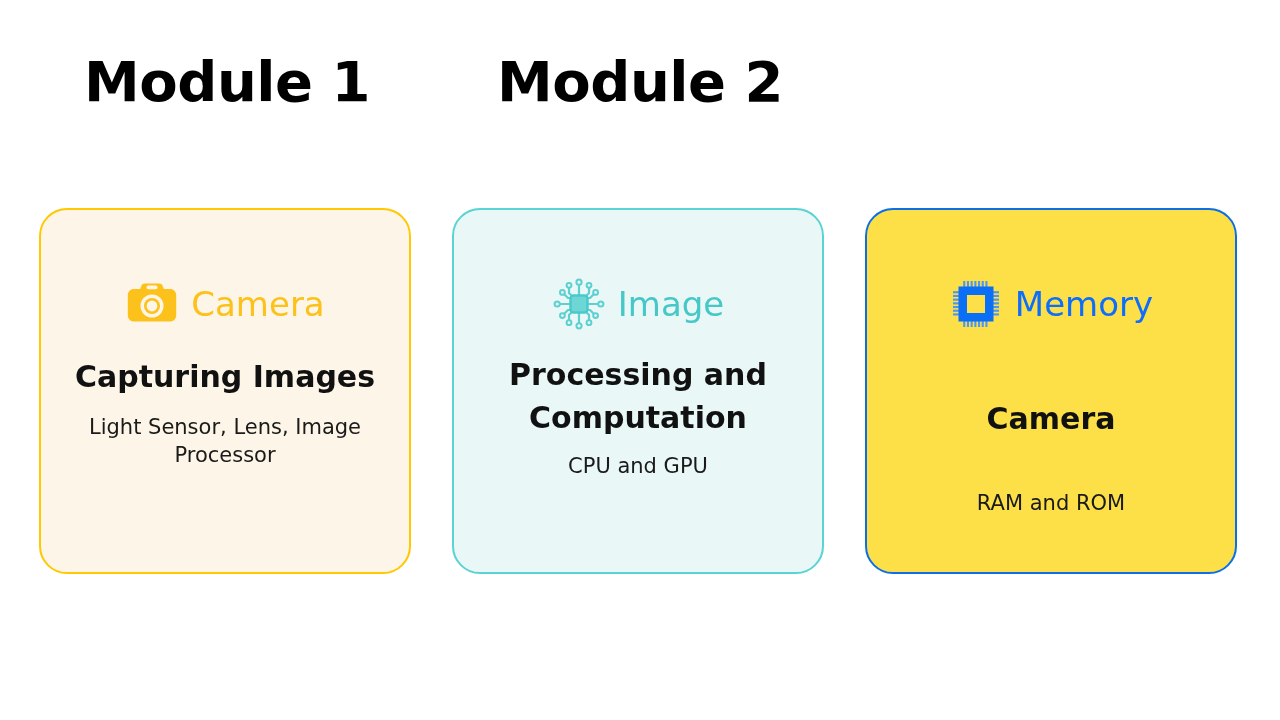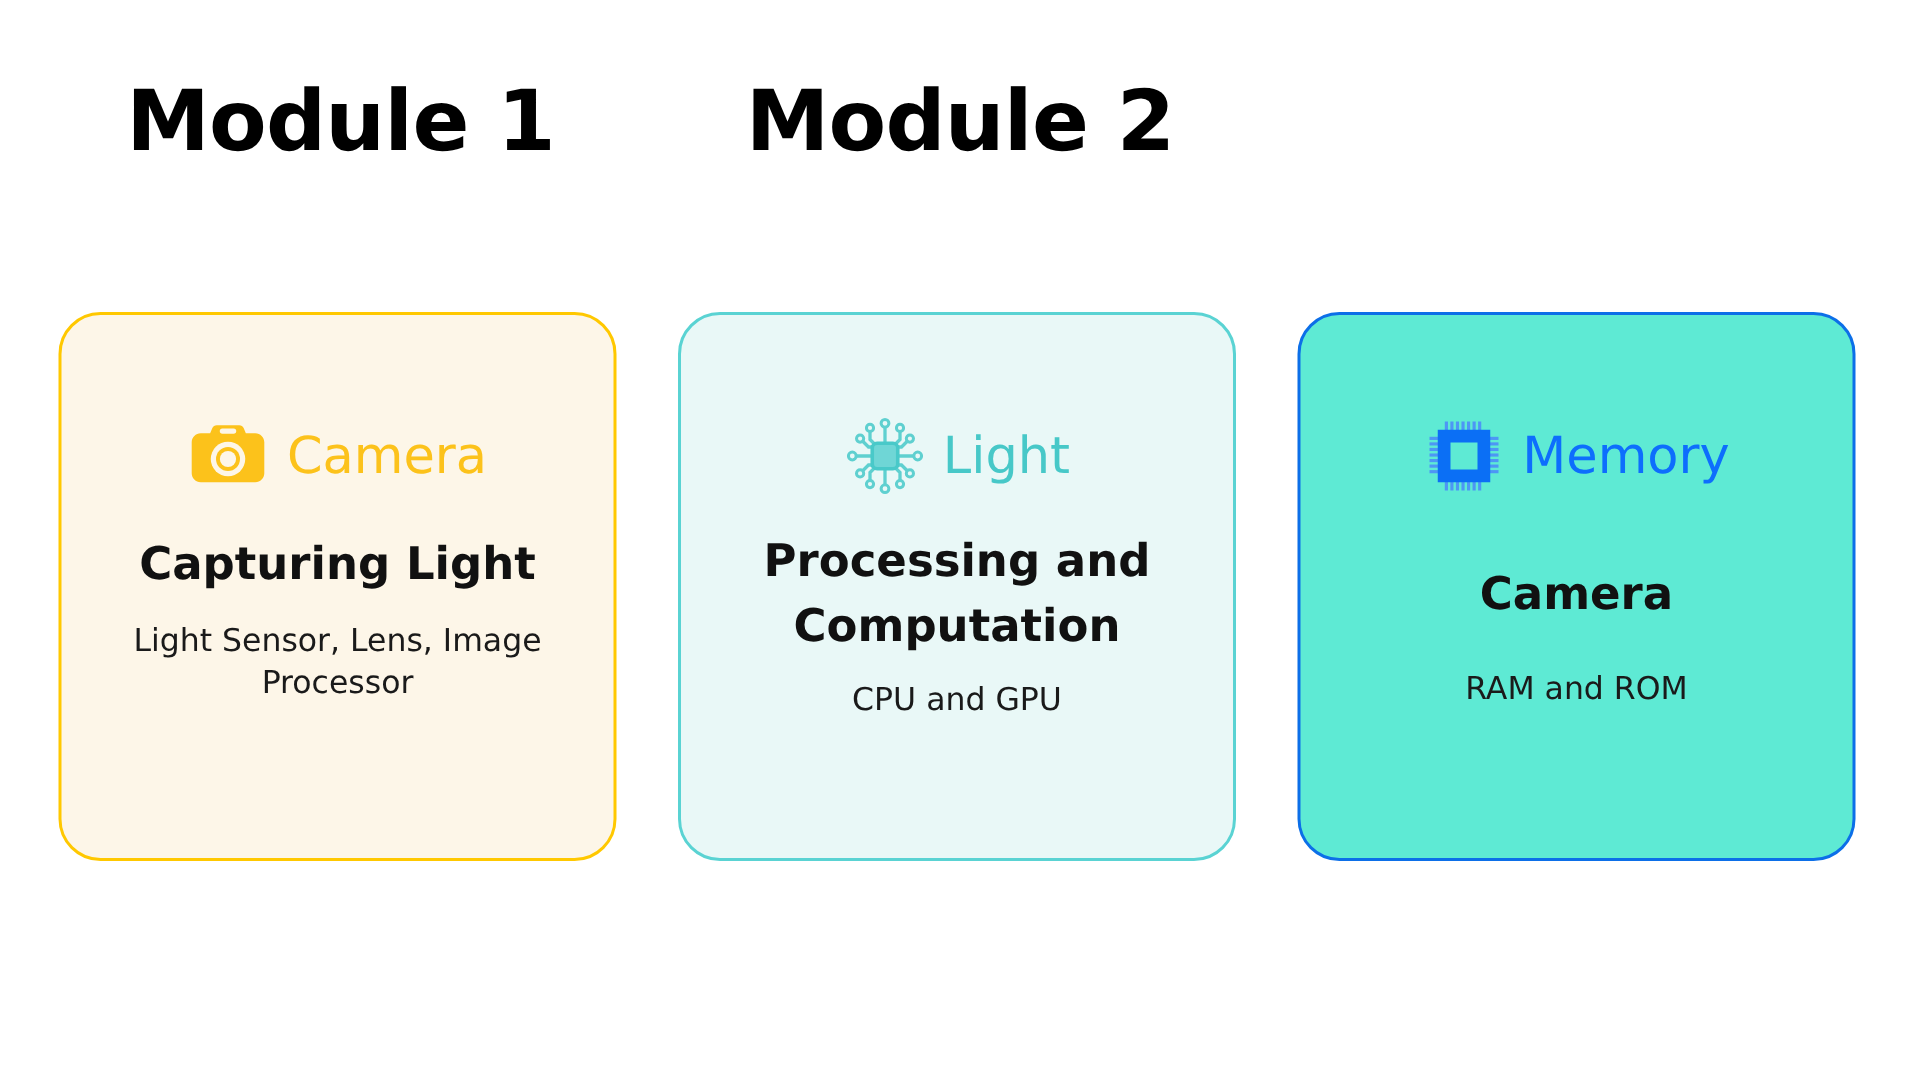--- a/index.html
+++ b/index.html
@@ -63,22 +63,23 @@
   }
   .card-1 {
     background: #fdf6e8;
     border-color: #ffc800;
   }
   .card-2 {
     background: #e9f8f7;
     border-color: #5ad3d3;
   }
   .card-3 {
-    background: #5eead4;
+    background: #fde047;
     border-color: #0c6fe8;
+    gap: 22px;
   }
 
   
   .icon-row {
     display: flex;
     flex-direction: row;
     align-items: center;
     justify-content: center;
     gap: 12px;
     margin-top: 66px;
@@ -139,21 +140,21 @@
           <svg viewBox="0 0 54 54" width="54" height="54" aria-hidden="true">
             <path d="M19.5 6.5h15c1.3 0 2.5.8 3 2l1.4 3.4h6.3c3.3 0 6 2.7 6 6v20.6c0 3.3-2.7 6-6 6H8.8c-3.3 0-6-2.7-6-6V17.9c0-3.3 2.7-6 6-6h6.3L16.5 8.5c.5-1.2 1.7-2 3-2z" fill="#fcc21b"></path>
             <circle cx="27" cy="29" r="11.5" fill="#fdf6e8"></circle>
             <circle cx="27" cy="29" r="8" fill="#fcc21b"></circle>
             <circle cx="27" cy="29" r="5.4" fill="#fdf6e8"></circle>
             <rect x="21.5" y="8.6" width="11" height="3.6" rx="1.8" fill="#fdf6e8"></rect>
           </svg>
         </span>
         <span class="icon-label label-1">Camera</span>
       </div>
-      <div class="card-heading">Capturing Light</div>
+      <div class="card-heading">Capturing Images</div>
       <div class="card-sub">Light Sensor, Lens, Image Processor</div>
     </div>
   </div>
 
   <div class="column col-2">
     <div class="module-title">Module 2</div>
 
     <div class="card card-2">
       <div class="icon-row">
         <span class="icon-box">
@@ -187,21 +188,21 @@
               <circle cx="17" cy="45.7" r="2.4"></circle>
               <circle cx="37" cy="45.7" r="2.4"></circle>
               <circle cx="10.4" cy="15.4" r="2.4"></circle>
               <circle cx="43.6" cy="15.4" r="2.4"></circle>
               <circle cx="10.4" cy="38.6" r="2.4"></circle>
               <circle cx="43.6" cy="38.6" r="2.4"></circle>
             </g>
             <rect x="18.5" y="18.5" width="17" height="17" rx="3.2" fill="#6fd6d6" stroke="#49c9c9" stroke-width="2.4"></rect>
           </svg>
         </span>
-        <span class="icon-label label-2">Light</span>
+        <span class="icon-label label-2">Image</span>
       </div>
       <div class="card-heading">Processing and Computation</div>
       <div class="card-sub">CPU and GPU</div>
     </div>
   </div>
 
   <div class="column col-3">
 
     <div class="card card-3">
       <div class="icon-row">

